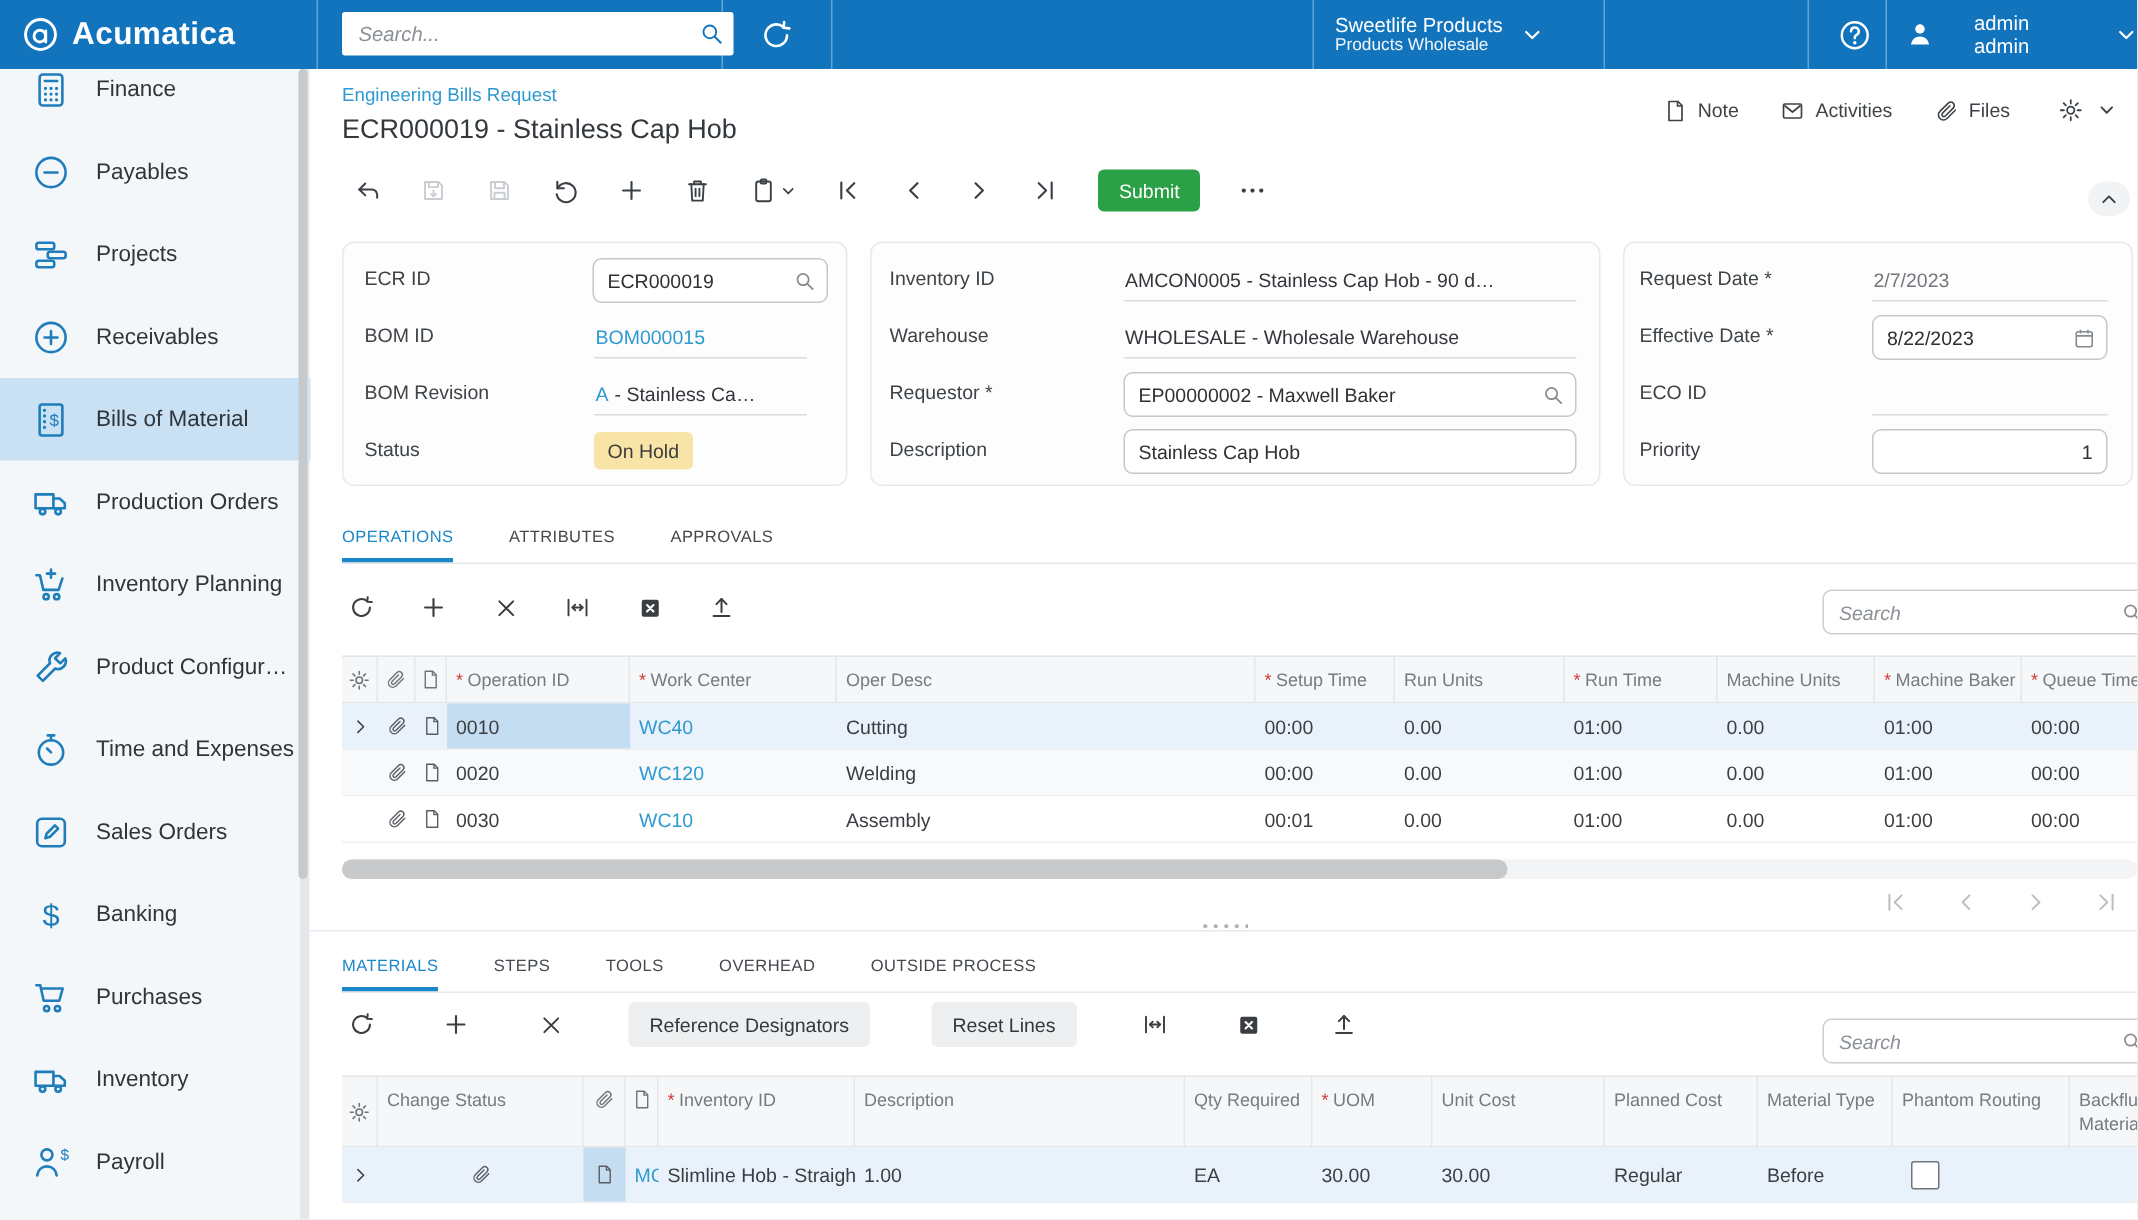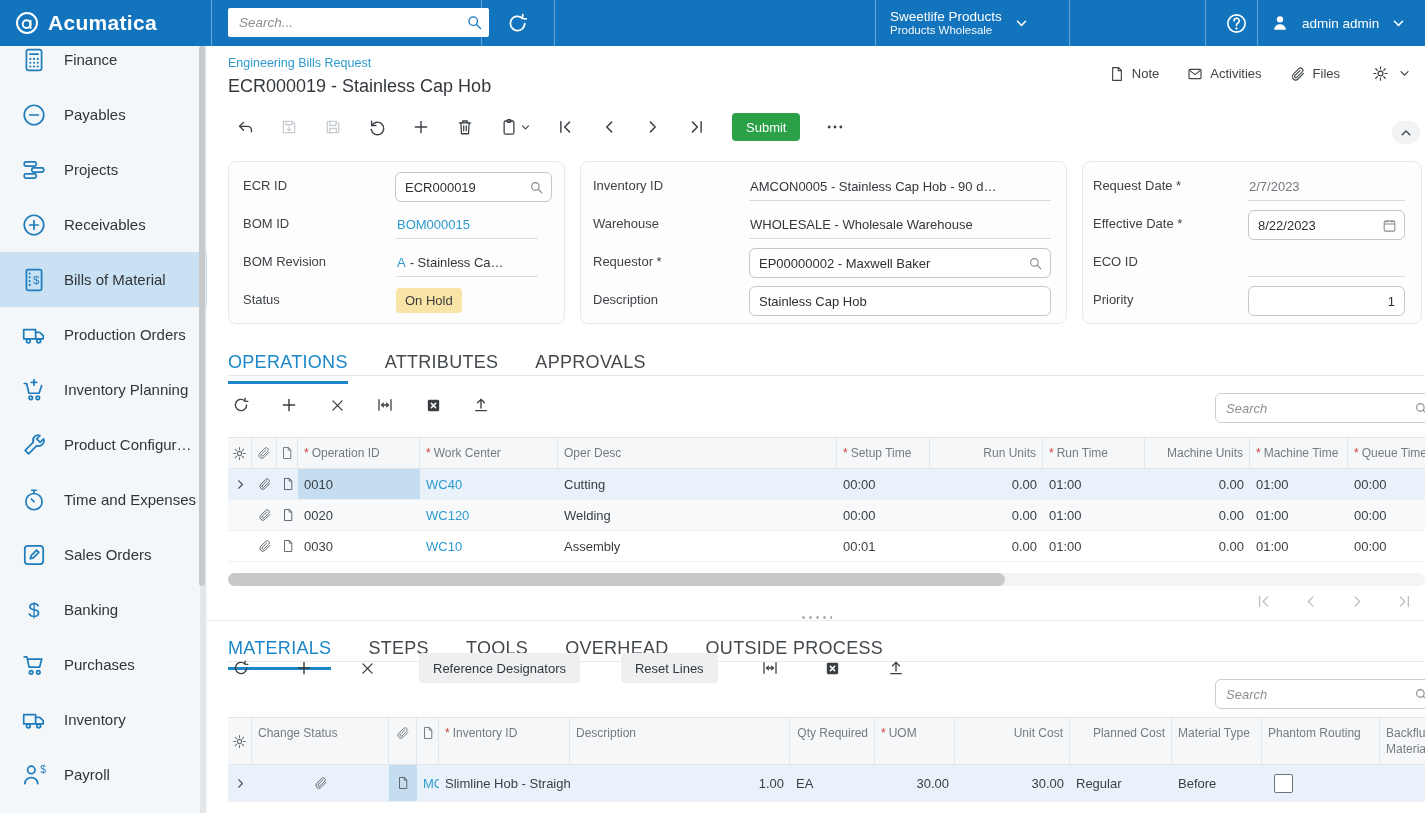--- a/index.html
+++ b/index.html
@@ -16,21 +16,21 @@
   .top-search{position:absolute;left:228px;top:8px;width:246px;height:29px;background:#fff;border-radius:2px;
               display:flex;align-items:center;padding:0 6px 0 9px;color:#1274BD}
   .top-search input{flex:1;border:none;outline:none;font:13.5px "Liberation Sans",sans-serif;color:#3a3f44;background:transparent}
   .top-search input::placeholder{font-style:italic;color:#8b9096}
   .tb-iconbtn{position:absolute;top:0;height:46px;display:flex;align-items:center;justify-content:center;
               background:none;border:none;color:#fff;cursor:pointer}
   .company{position:absolute;left:890px;top:0;height:46px;display:flex;align-items:center;gap:12px;cursor:pointer}
   .company-lines{display:flex;flex-direction:column;line-height:1.15}
   .company-lines .c1{font-size:13.5px}
   .company-lines .c2{font-size:11.5px;opacity:.95}
-  .user-menu{position:absolute;left:1270px;top:0;height:46px;display:flex;align-items:center;gap:12px;cursor:pointer;font-size:13.5px}
+  .user-menu{position:absolute;left:1270px;top:0;height:46px;display:flex;align-items:center;gap:26px;cursor:pointer;font-size:13.5px}
 
   
   .sidebar{position:absolute;left:0;top:46px;width:207px;height:767px;background:#F4F7F9;overflow:hidden}
   .side-item{height:55px;display:flex;align-items:center;gap:17px;padding-left:21px;font-size:15px;color:#30353A;cursor:pointer}
   .side-item:first-child{margin-top:-14px}
   .side-item.active{background:#C9E1F3}
   .side-ic{color:#1F7DBC}
   .side-scroll{position:absolute;right:1px;top:0;width:6px;height:100%;background:#E4E7E9}
   .side-thumb{position:absolute;right:1px;top:0;width:6px;height:540px;background:#C6CACD;border-radius:3px}
 
@@ -62,21 +62,21 @@
   .inputbox{border:1px solid #C2C8CC;border-radius:6px;background:#fff;padding:0 7px;color:#2E3033}
   .inputbox input{flex:1;min-width:0;border:none;outline:none;font:13px "Liberation Sans",sans-serif;color:#2E3033;background:transparent}
   .inputbox input.ralign{text-align:right}
   .ufield{border-bottom:1px solid #D8DCDF;padding:0 1px;white-space:nowrap;overflow:hidden}
   .link{color:#2E9AD0;cursor:pointer}
   .muted{color:#73787D}
   .badge{display:inline-block;padding:5px 9px;border-radius:4px;background:#F8E4A6;color:#3C3C3C;font-size:13px}
   .rest{margin-left:4px}
 
   
-  .tabs{position:absolute;display:flex;gap:37px;font-size:18px;letter-spacing:.3px;color:#44494E}
+  .tabs{position:absolute;display:flex;gap:37px;font-size:11px;letter-spacing:.3px;color:#44494E}
   .tab{padding-bottom:8px;cursor:pointer;white-space:nowrap}
   .tab.active{color:#1B87C9;box-shadow:0 3px 0 0 #1B87C9}
   .tabline{position:absolute;left:228px;width:1197px;height:1px;background:#E5E8EA}
 
   
   .gtool{position:absolute;display:flex;align-items:center;gap:26px;color:#3A3E42}
   .gi{width:22px;height:22px;display:flex;align-items:center;justify-content:center;background:none;border:none;
       color:#3A3E42;cursor:pointer;padding:0}
   .gbtn{height:30px;padding:0 14px;background:#EEEFF0;border:none;border-radius:4px;
         font:13px "Liberation Sans",sans-serif;color:#33373B;cursor:pointer}
@@ -99,21 +99,21 @@
   .hcell:last-child{border-right:none}
   .star{color:#D33C3C;margin-right:3px}
   .star:empty{display:none}
   .row{display:grid;grid-template-columns:var(--cols);border-bottom:1px solid #EDEFF1;background:#fff}
   .ops .row{height:30px}
   .mat .row{height:36px}
   .row.selected{background:#E9F2FA}
   .row.alt{background:#F7F9FB}
   .cell{display:flex;align-items:center;padding:0 6px;overflow:hidden;white-space:nowrap;color:#3A3E42}
   .cell.activecell{background:#C5DDF0}
-  .num{justify-content:flex-end;text-align:right}
+  .num{justify-content:flex-start;text-align:right}
   .icon-c{justify-content:center;padding:0}
   .cell-ic{color:#585D62}
   .h-ic{color:#6E7378}
   .chev{color:#3F444A}
   .cb{width:17px;height:17px;border:1.5px solid #70757A;border-radius:2px;background:#fff;flex:none}
 
   
   .hscroll{position:absolute;left:228px;top:573px;width:1197px;height:13px;background:#F3F4F5;border-radius:7px}
   .hscroll-thumb{position:absolute;left:0;top:0;width:777px;height:13px;background:#C7C9CB;border-radius:7px;cursor:pointer}
   .pager{position:absolute;left:1252px;top:590px;display:flex;align-items:center;gap:25px;color:#BBBFC3}
@@ -792,21 +792,21 @@
         </div>
       <div class="hcell">
           <span class="star">*</span>
           <span>Run Time</span>
         </div>
       <div class="hcell num">
           <span>Machine Units</span>
         </div>
       <div class="hcell">
           <span class="star">*</span>
-          <span>Machine Time</span>
+          <span>Machine Baker</span>
         </div>
       <div class="hcell">
           <span class="star">*</span>
           <span>Queue Time</span>
         </div>
     </div>
 
     <div class="row selected">
       <div class="cell icon-c">
           <svg class="ic chev" width="13" height="13">
@@ -965,21 +965,21 @@
 
   <div class="tabs" style="left:228px;top:638px">
     <div class="tab active">MATERIALS</div>
     <div class="tab">STEPS</div>
     <div class="tab">TOOLS</div>
     <div class="tab">OVERHEAD</div>
     <div class="tab">OUTSIDE PROCESS</div>
   </div>
   <div class="tabline" style="top:661px"></div>
 
-  <div class="gtool" style="left:230px;top:653px;gap:41px">
+  <div class="gtool" style="left:230px;top:668px;gap:41px">
     <button class="gi">
         <svg class="ic" width="18" height="18">
           <use href="#sym-refresh"></use>
         </svg>
       </button>
     <button class="gi">
         <svg class="ic" width="18" height="18">
           <use href="#sym-plus"></use>
         </svg>
       </button>

